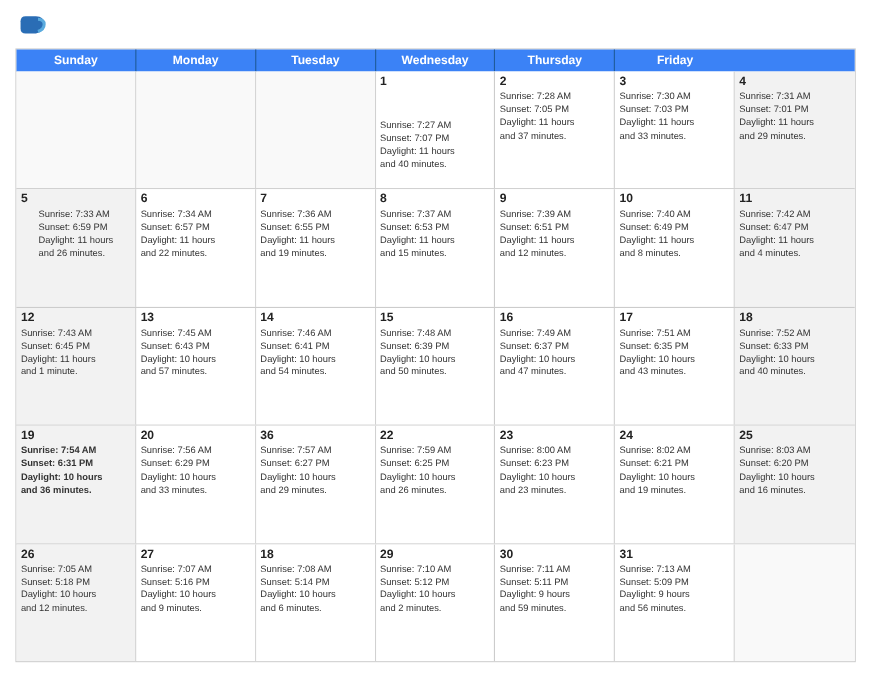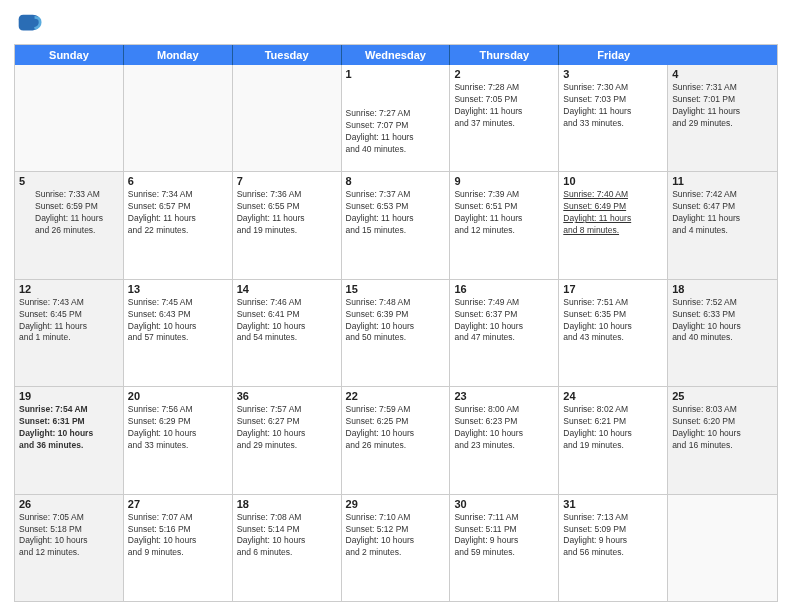--- a/index.html
+++ b/index.html
@@ -214,21 +214,21 @@
           </div>
           <div class="cal-cell">
             <span class="day-number">9</span>
             <div class="cell-text" style="white-space: pre-line;">Sunrise: 7:39 AM
 Sunset: 6:51 PM
 Daylight: 11 hours
 and 12 minutes.</div>
           </div>
           <div class="cal-cell">
             <span class="day-number">10</span>
-            <div class="cell-text" style="white-space: pre-line; text-decoration: underline;">Sunrise: 7:40 AM
+            <div class="cell-text" style="white-space: pre-line;">Sunrise: 7:40 AM
 Sunset: 6:49 PM
 Daylight: 11 hours
 and 8 minutes.</div>
           </div>
           <div class="cal-cell shaded">
             <span class="day-number">11</span>
             <div class="cell-text" style="white-space: pre-line;">Sunrise: 7:42 AM
 Sunset: 6:47 PM
 Daylight: 11 hours
 and 4 minutes.</div>

